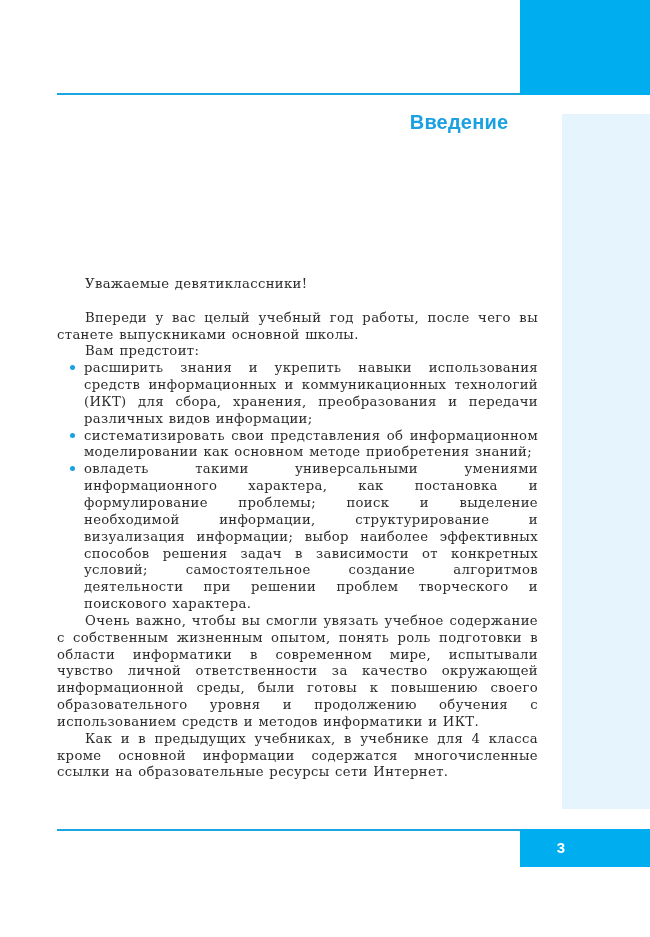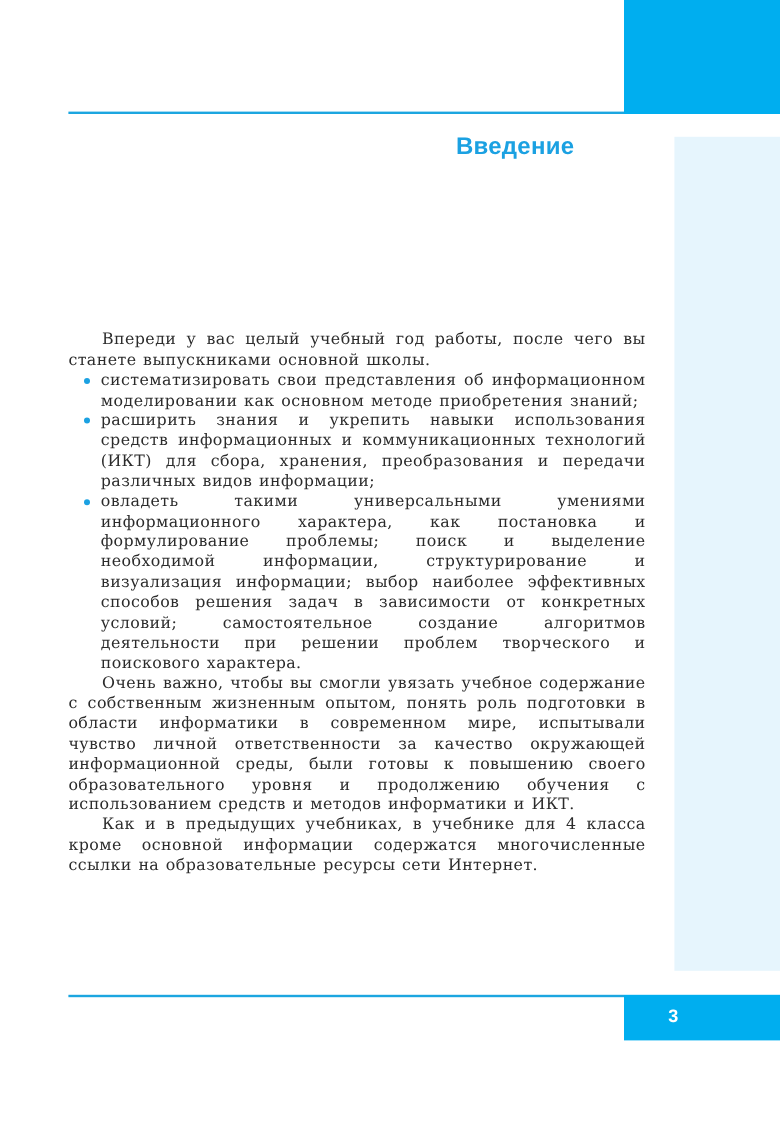--- a/index.html
+++ b/index.html
@@ -37,21 +37,21 @@
       top: 114px;
       width: 88px;
       height: 695px;
       background: #e6f5fd;
     }
     .chapter-title {
       position: absolute;
       left: 380px;
       width: 158px;
       top: 111px;
-      text-align: left;
+      text-align: center;
       font-family: "Liberation Sans", "DejaVu Sans", sans-serif;
       font-weight: bold;
       font-size: 20px;
       color: #1ba1e2;
       letter-spacing: 0.2px;
     }
     .body-text {
       position: absolute;
       left: 57px;
       top: 276px;
@@ -119,29 +119,31 @@
 </head>
 <body>
 
 <div class="top-block"></div>
 <div class="top-rule"></div>
 <div class="side-band"></div>
 
 <div class="chapter-title">Введение</div>
 
 <div class="body-text">
+  <p class="salutation">Уважаемые девятиклассники!</p>
   <p>Впереди у вас целый учебный год работы, после чего вы станете выпускниками основной школы.</p>
+  <p>Вам предстоит:</p>
   <ul>
     <li>
       <span class="bullet"></span>
-      <span>систематизировать свои представления об информационном моделировании как основном методе приобретения знаний;</span>
+      <span>расширить знания и укрепить навыки использования средств информационных и коммуникационных технологий (ИКТ) для сбора, хранения, преобразования и передачи различных видов информации;</span>
     </li>
     <li>
       <span class="bullet"></span>
-      <span>расширить знания и укрепить навыки использования средств информационных и коммуникационных технологий (ИКТ) для сбора, хранения, преобразования и передачи различных видов информации;</span>
+      <span>систематизировать свои представления об информационном моделировании как основном методе приобретения знаний;</span>
     </li>
     <li>
       <span class="bullet"></span>
       <span>овладеть такими универсальными умениями информационного характера, как постановка и формулирование проблемы; поиск и выделение необходимой информации, структурирование и визуализация информации; выбор наиболее эффективных способов решения задач в зависимости от конкретных условий; самостоятельное создание алгоритмов деятельности при решении проблем творческого и поискового характера.</span>
     </li>
   </ul>
   <p>Очень важно, чтобы вы смогли увязать учебное содержание с собственным жизненным опытом, понять роль подготовки в области информатики в современном мире, испытывали чувство личной ответственности за качество окружающей информационной среды, были готовы к повышению своего образовательного уровня и продолжению обучения с использованием средств и методов информатики и ИКТ.</p>
   <p>Как и в предыдущих учебниках, в учебнике для 4 класса кроме основной информации содержатся многочисленные ссылки на образовательные ресурсы сети Интернет.</p>
 </div>
 

